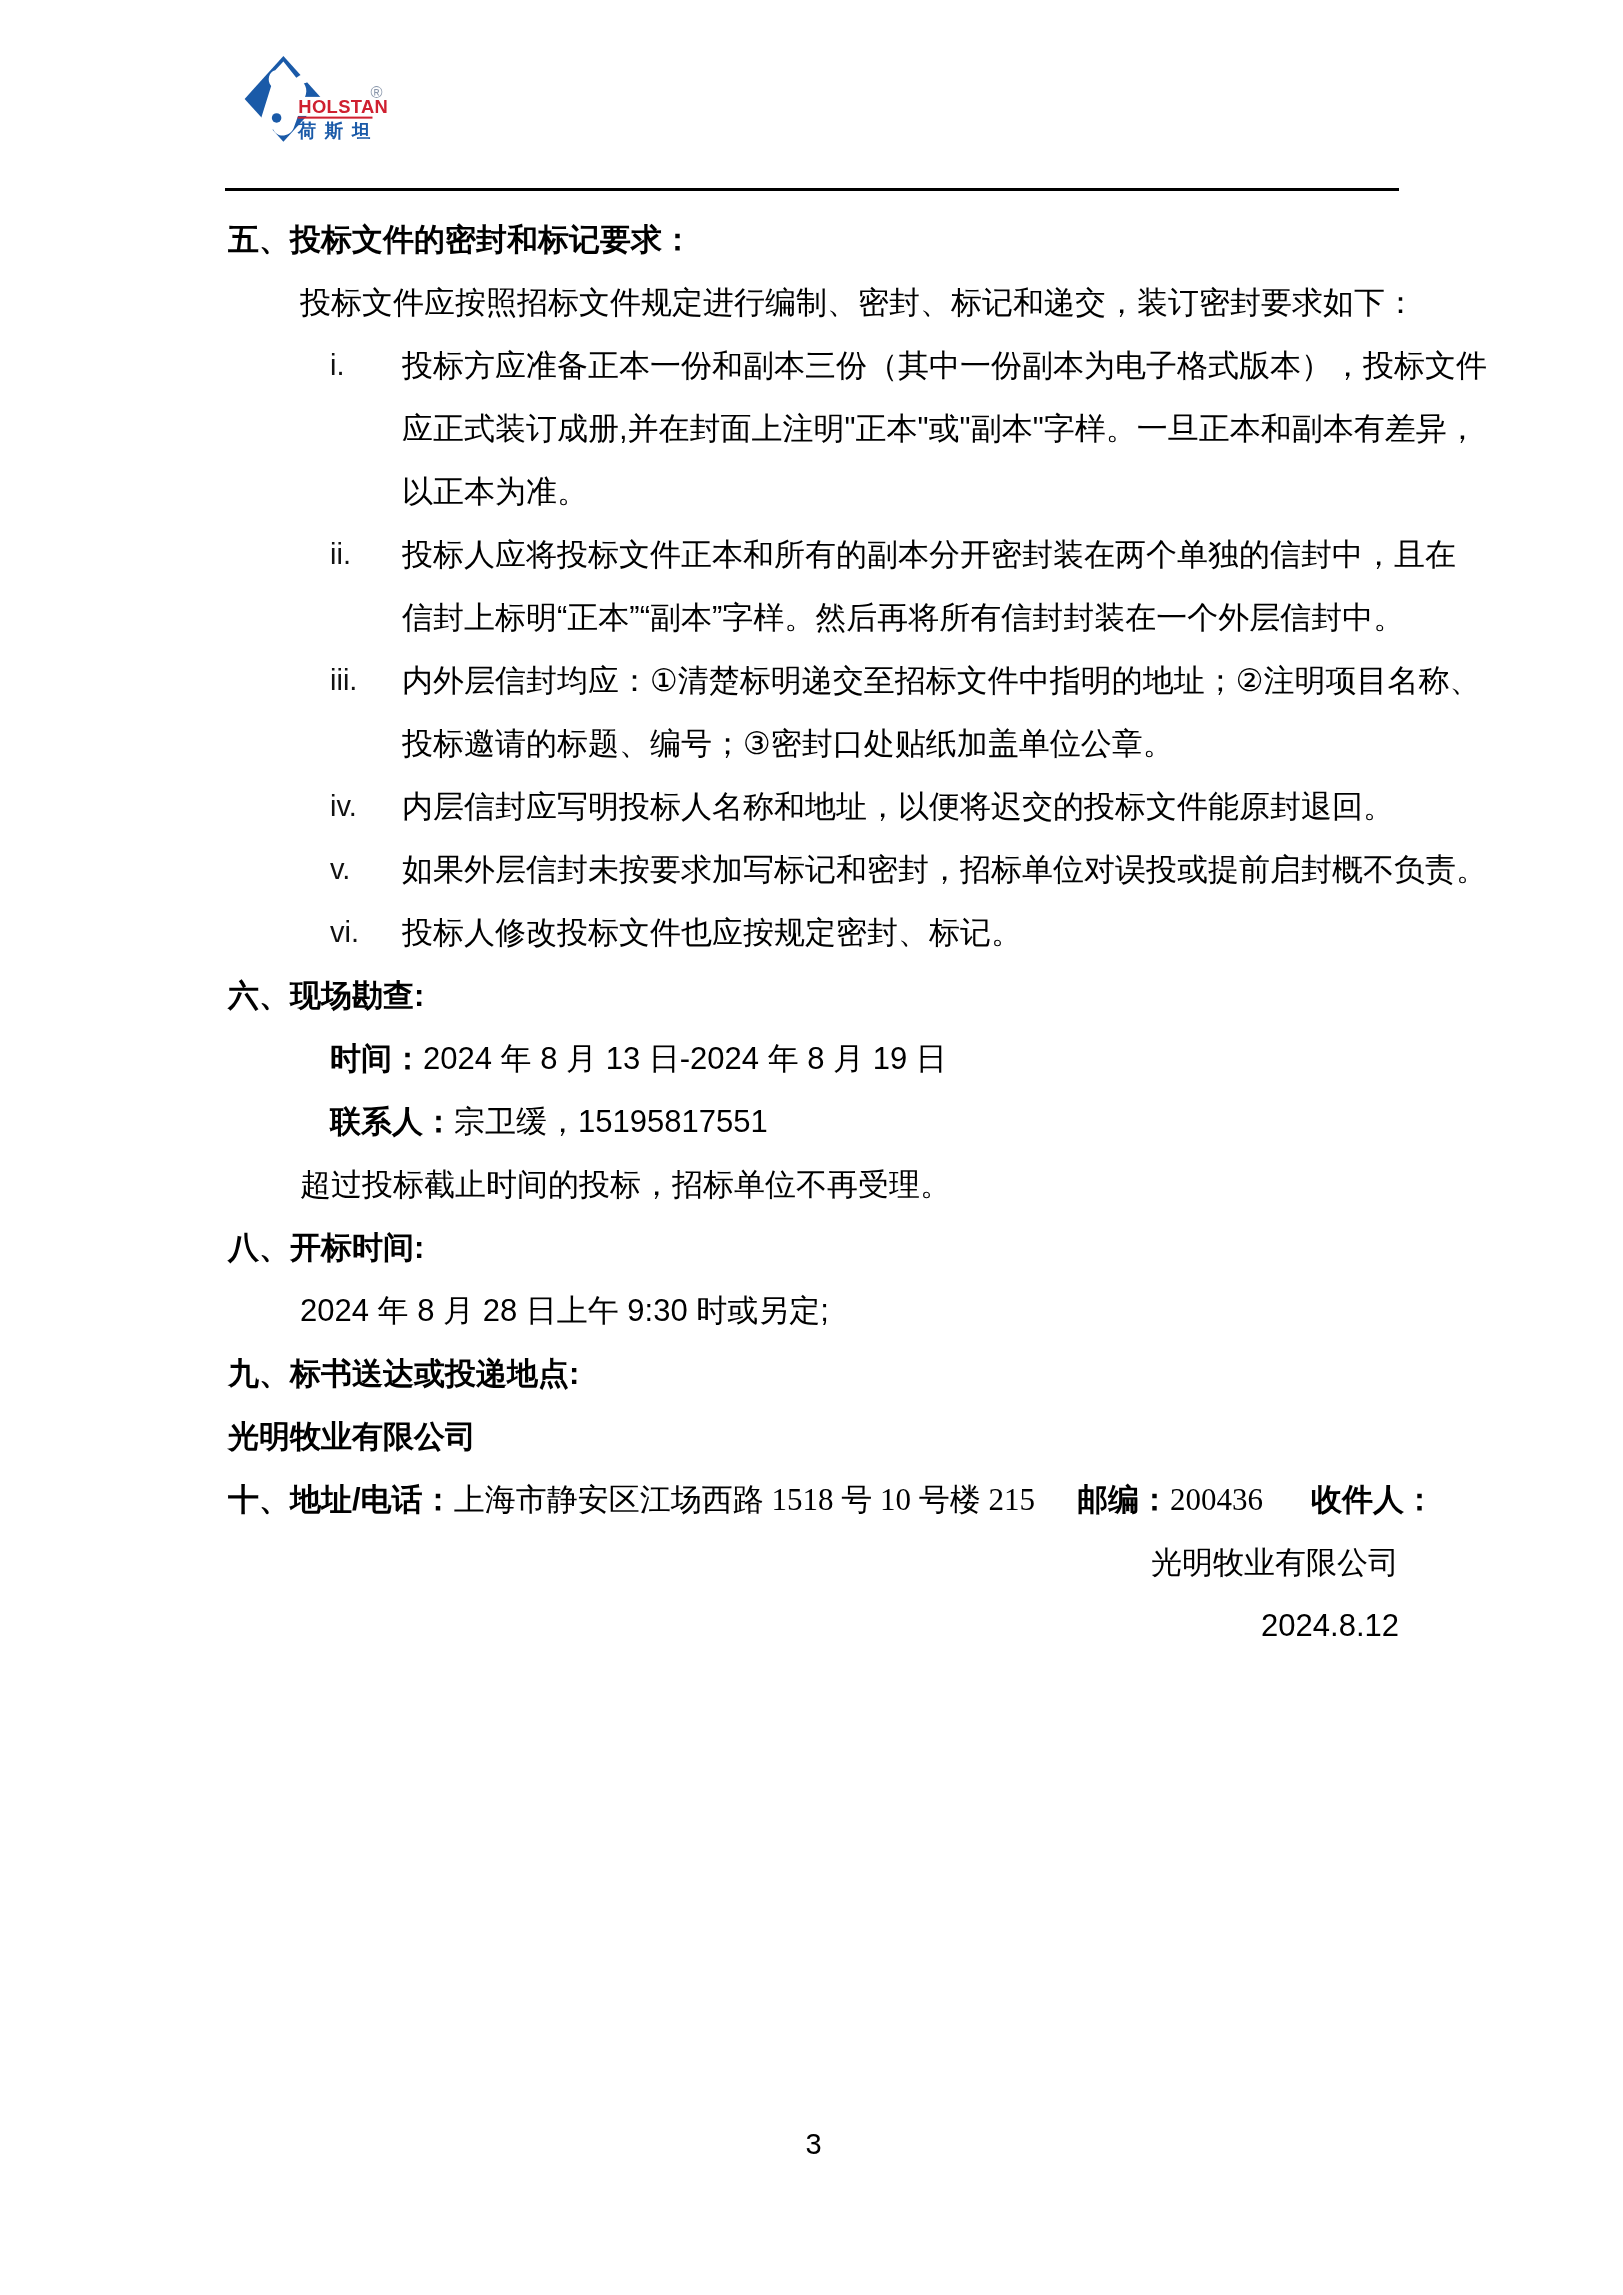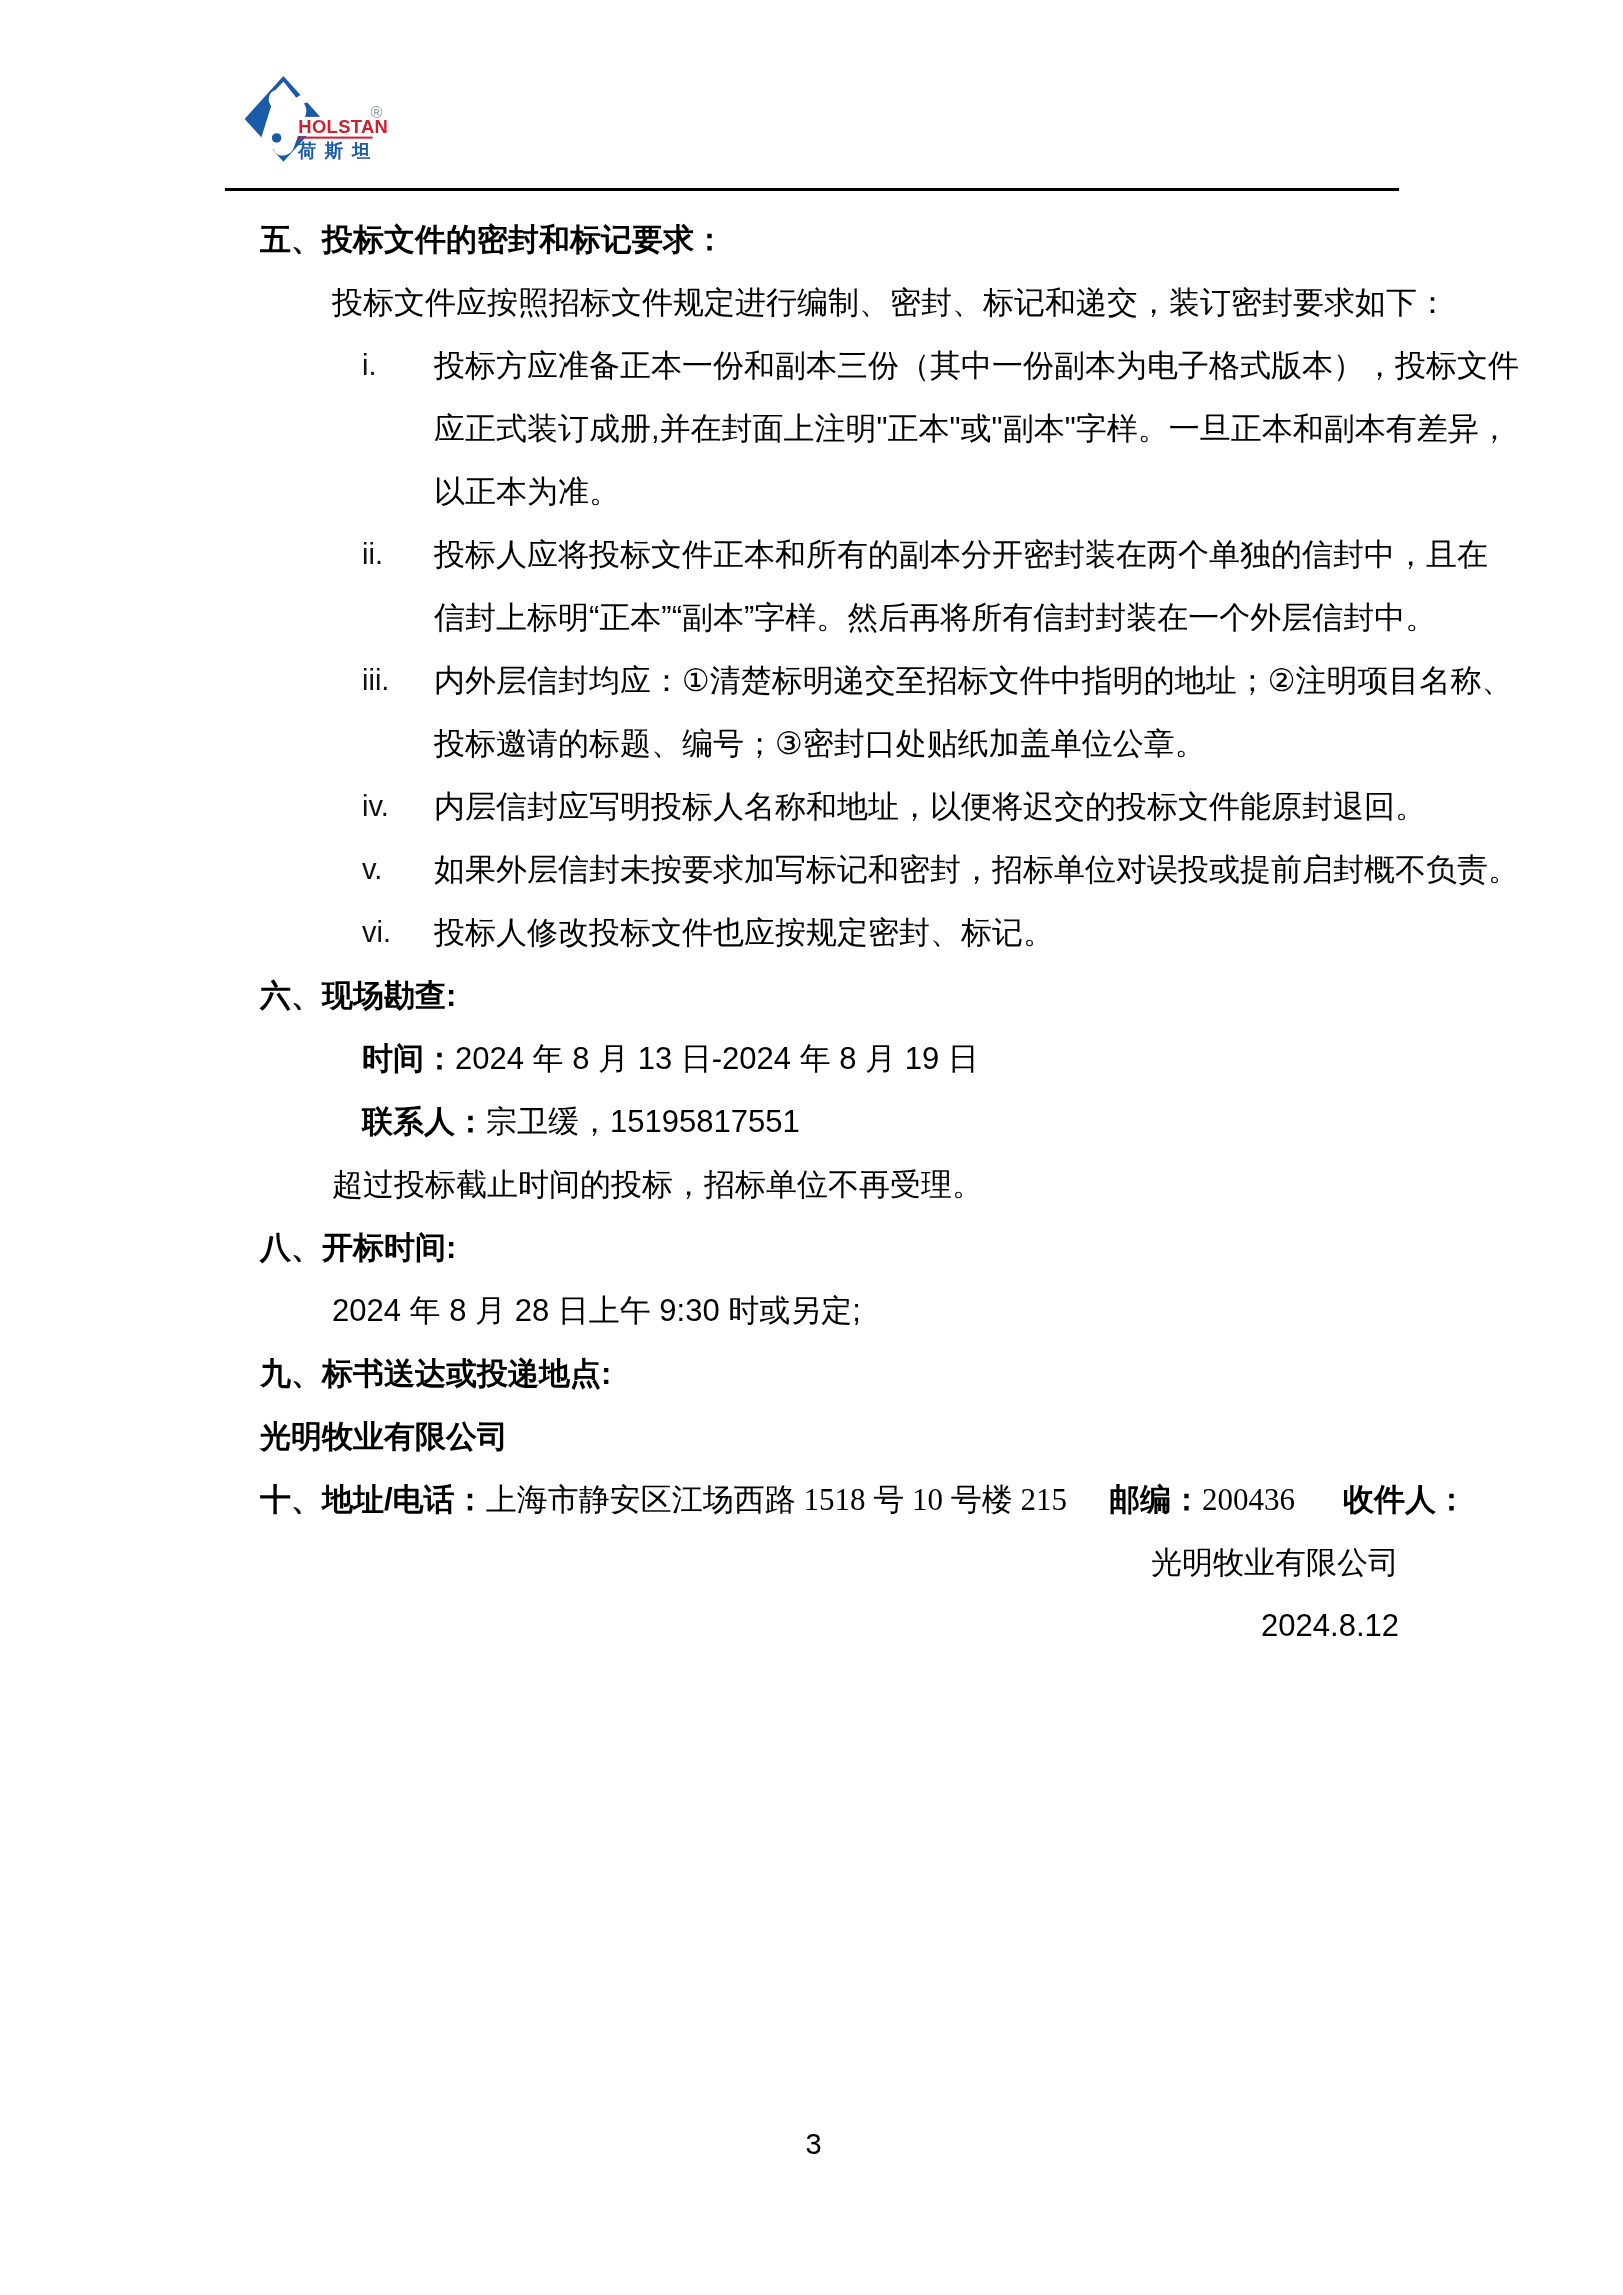--- a/index.html
+++ b/index.html
@@ -2,25 +2,25 @@
 <html style="font-size:11px"><head>
 <meta charset="utf-8">
 <style>
   html,body{margin:0;padding:0;}
   body{
     width:1623px;height:2295px;background:#ffffff;
     font-family:"Liberation Sans","DejaVu Sans",sans-serif;
     color:#000;
   }
   .page{position:relative;width:1623px;height:2295px;overflow:hidden;background:#fff;}
-  .logo{position:absolute;left:232px;top:72px;width:164px;height:102px;}
+  .logo{position:absolute;left:232px;top:52px;width:164px;height:102px;}
   .rule{position:absolute;left:225px;top:188px;width:1174px;height:2.7px;background:#000;}
   .content{position:absolute;left:228px;top:192px;width:1171px;}
   .content .sp{height:16.4px;}
-  .ln{height:63px;display:flex;align-items:center;font-size:31px;line-height:1;white-space:nowrap;margin-left:32px;}
+  .ln{height:63px;display:flex;align-items:center;font-size:31px;line-height:1;white-space:nowrap;}
   .hd{font-weight:700;font-size:31px;}
   .b{font-weight:700;}
   .ind{padding-left:72px;}
   .item{padding-left:102px;}
   .inum{width:72px;flex:none;font-size:29px;color:#111;}
   .cont{padding-left:174px;}
   .lbl{padding-left:102px;}
   .right{justify-content:flex-end;}
   .serif{font-family:"Liberation Serif","DejaVu Serif",serif;}
   .g1{margin-left:42px;}

